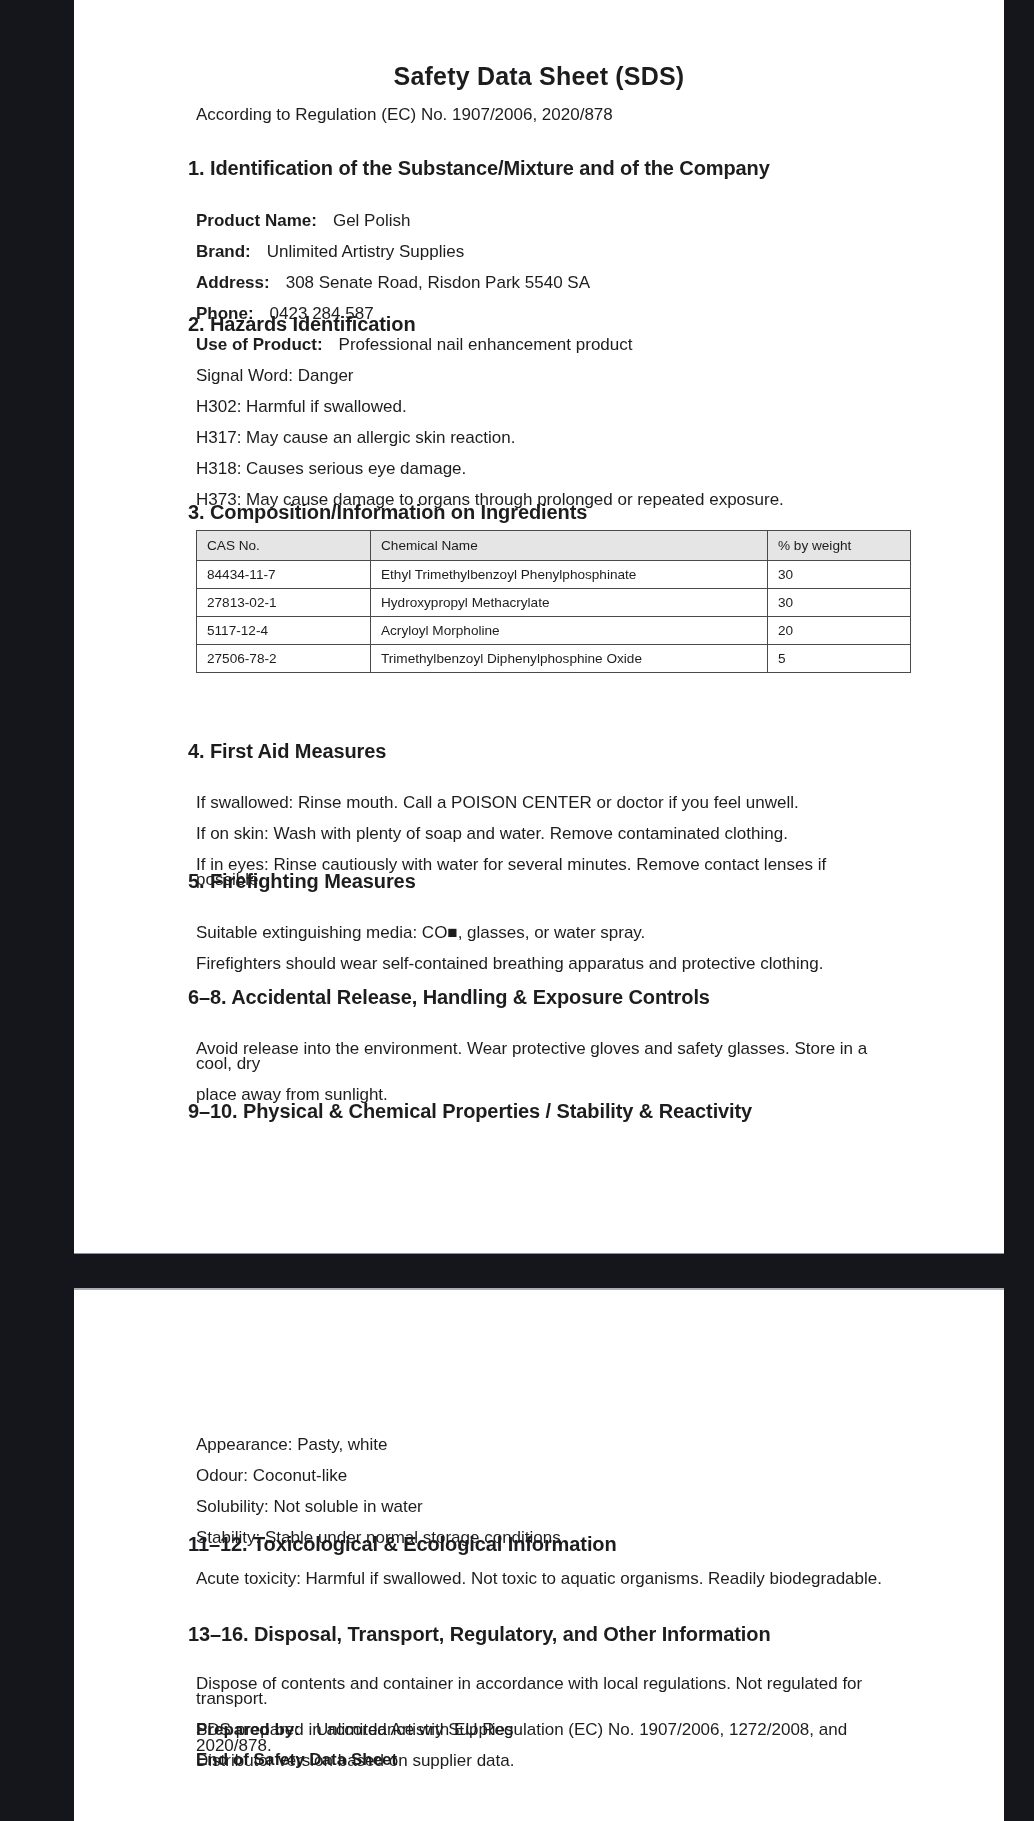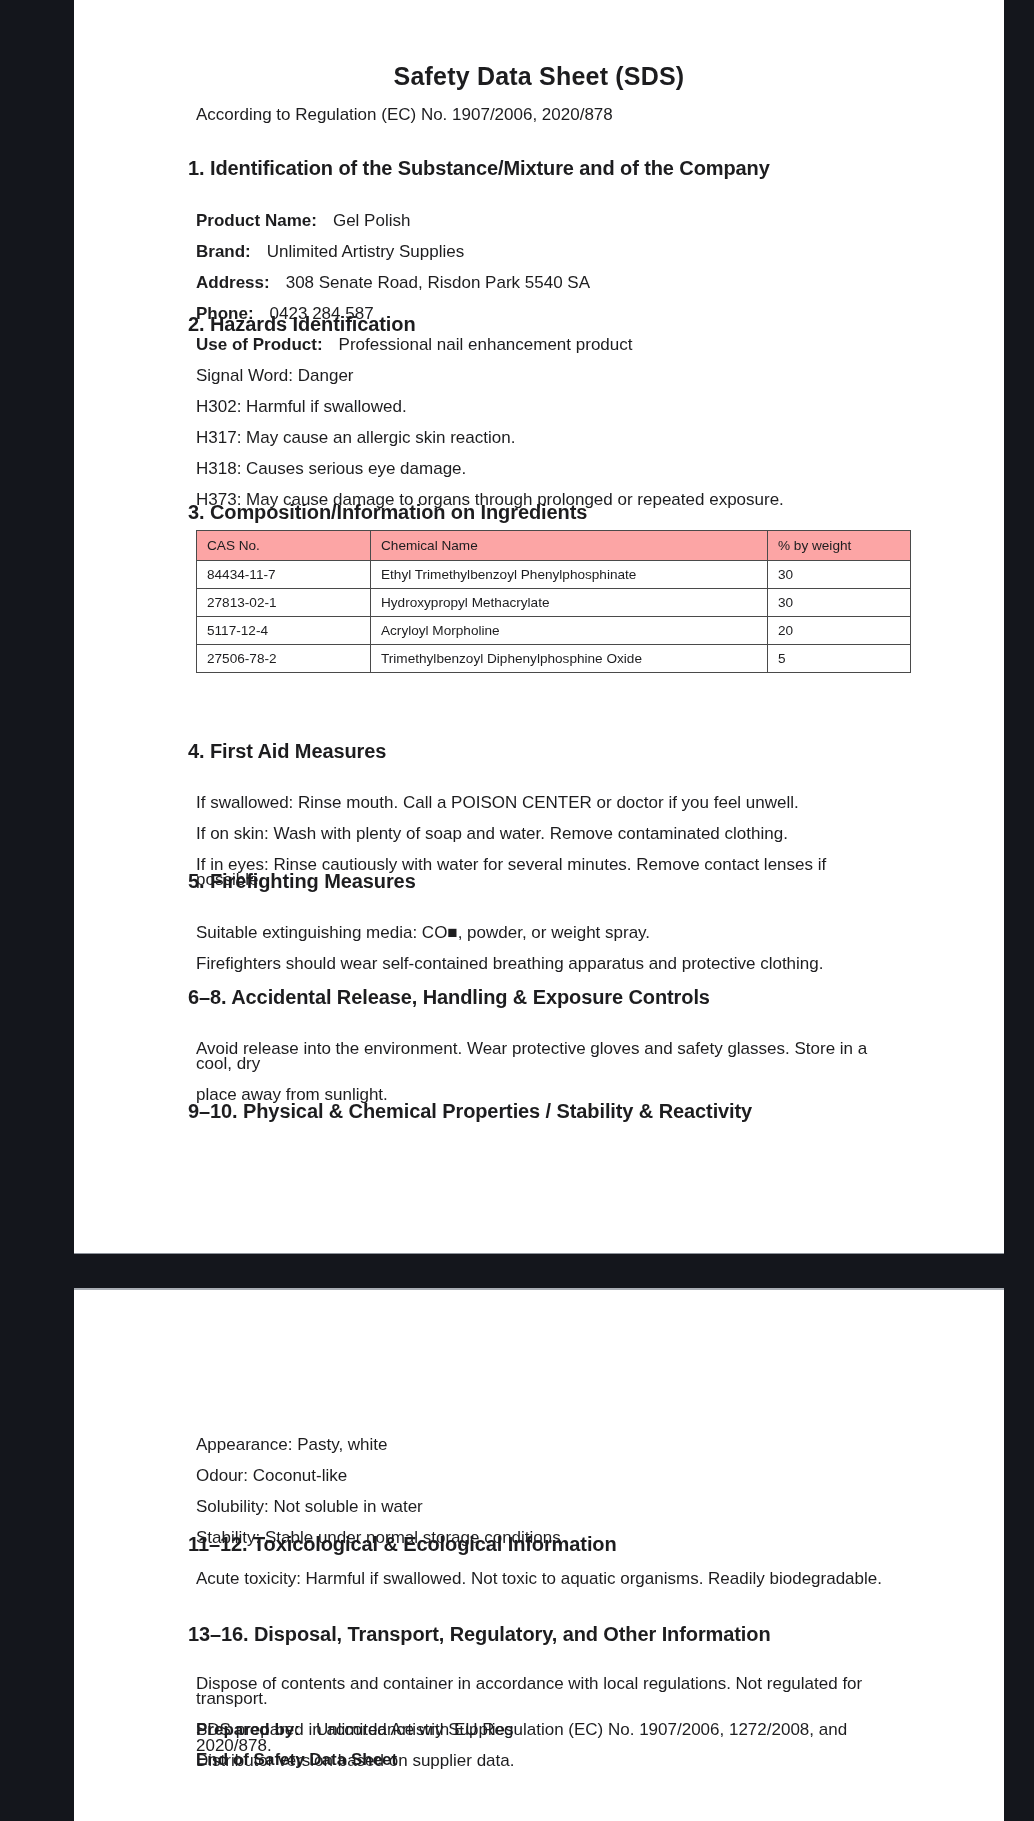--- a/index.html
+++ b/index.html
@@ -71,21 +71,21 @@
   }
   table.ingredients th, table.ingredients td {
     border: 1px solid #4a4a4a;
     text-align: left;
     font-weight: normal;
     padding: 0 0 0 10px;
     overflow: hidden;
     white-space: nowrap;
   }
   table.ingredients th {
-    background: #fca5a5;
+    background: #e5e5e5;
     height: 29px;
   }
   table.ingredients td { height: 27px; margin-left: 20px; }
   .col-cas { width: 163px; }
   .col-name { width: 386px; }
   .col-weight { width: 132px; }
   .bold { font-weight: bold; }
 </style>
 </head>
 <body>
@@ -156,21 +156,21 @@
 
     <div class="abs body-text" style="top:779px">
       <div>If swallowed: Rinse mouth. Call a POISON CENTER or doctor if you feel unwell.</div>
       <div>If on skin: Wash with plenty of soap and water. Remove contaminated clothing.</div>
       <div>If in eyes: Rinse cautiously with water for several minutes. Remove contact lenses if possible.</div>
     </div>
 
     <div class="abs sec-heading" style="top:870px">5. Firefighting Measures</div>
 
     <div class="abs body-text" style="top:909px">
-      <div>Suitable extinguishing media: CO■, powder, or weight spray.</div>
+      <div>Suitable extinguishing media: CO■, glasses, or water spray.</div>
       <div>Firefighters should wear self-contained breathing apparatus and protective clothing.</div>
     </div>
 
     <div class="abs sec-heading" style="top:986px">6–8. Accidental Release, Handling &amp; Exposure Controls</div>
 
     <div class="abs body-text" style="top:1025px">
       <div>Avoid release into the environment. Wear protective gloves and safety glasses. Store in a cool, dry</div>
       <div>place away from sunlight.</div>
     </div>
 

